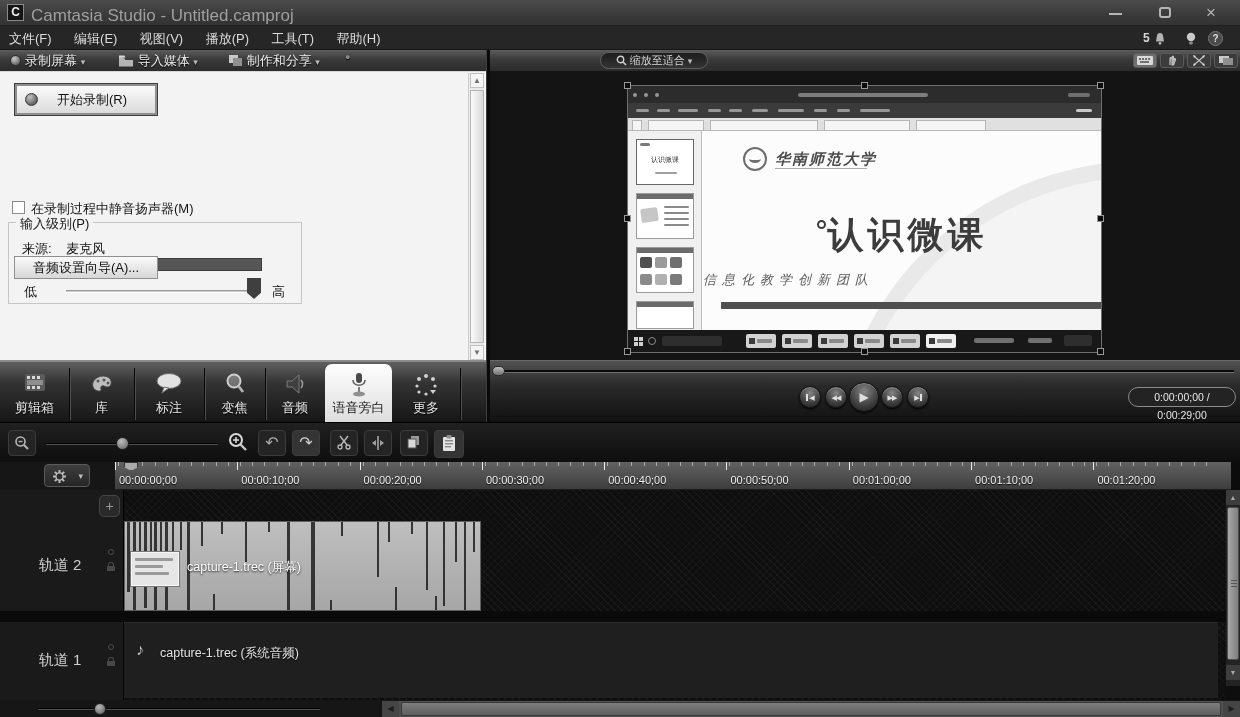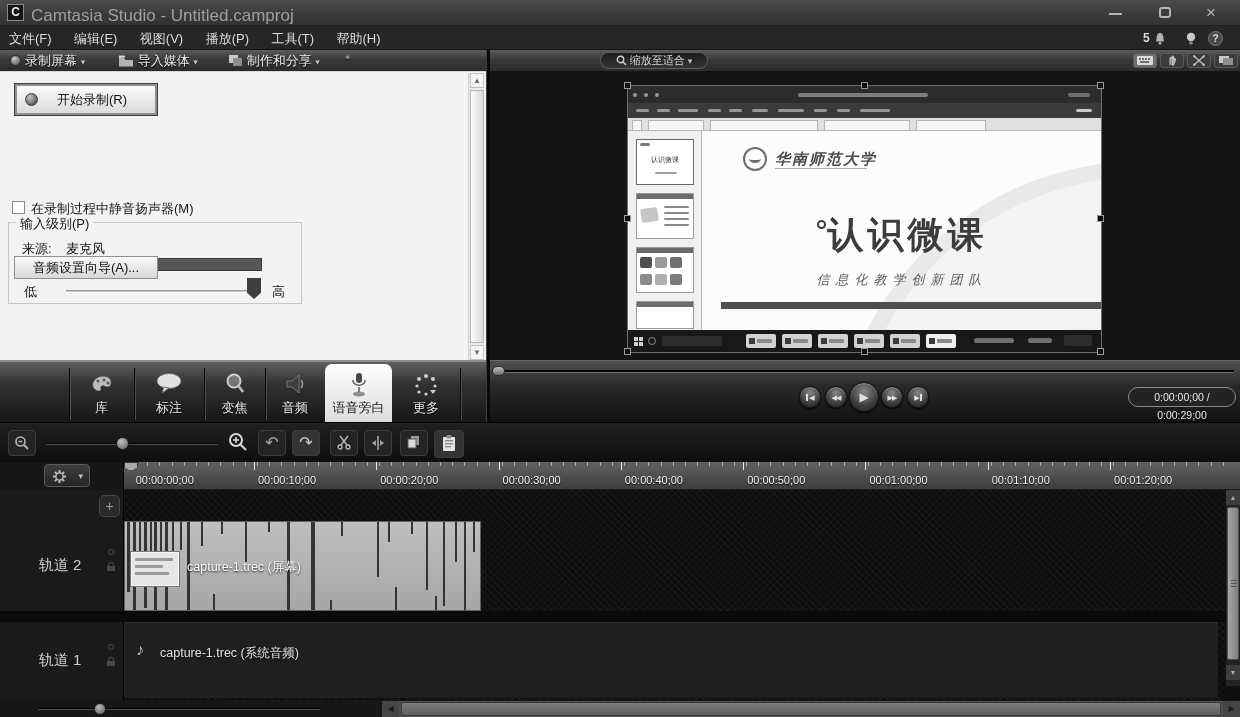--- a/index.html
+++ b/index.html
@@ -109,21 +109,21 @@
   .logo-emblem { position:absolute; left:0; top:0; width:24px; height:24px; border:2px solid #6e6e6e; border-radius:50%; }
   .logo-emblem i { position:absolute; left:4px; top:6px; width:12px; height:8px; border-bottom:3px solid #6e6e6e; border-radius:50%; }
   .logo-text { position:absolute; left:32px; top:3px; font-family:"Liberation Serif","DejaVu Serif",serif;
     font-style:italic; font-weight:bold; font-size:15px; color:#4a4a4a; letter-spacing:2px; white-space:nowrap; }
   .logo-line { position:absolute; left:32px; top:21px; width:92px; height:1px; background:#adadad; }
   .slide-title { left:0; width:398px; top:80px; text-align:center;
     font-family:"Liberation Serif","DejaVu Serif",serif; font-weight:bold; font-size:36px;
     color:#3c3c3c; letter-spacing:4px; }
   .title-ring { display:inline-block; width:9px; height:9px; border:2px solid #3c3c3c; border-radius:50%;
     vertical-align:18px; margin-right:2px; }
-  .slide-sub { left:0; width:398px; top:140px; text-align:center;
+  .slide-sub { left:0; width:398px; top:140px; 
     font-family:"Liberation Serif","DejaVu Serif",serif; font-style:italic;
     font-size:13px; color:#5a5a5a; letter-spacing:6px; }
   .slide-bar { left:18px; top:171px; width:380px; height:7px; background:#4f4f4f; }
   .scr-taskbar { left:0; top:244px; width:473px; height:22px; background:#181818; }
   .task-app { position:absolute; top:4px; width:30px; height:14px; background:#d2d2d2; border-radius:2px; }
   .task-app i { position:absolute; left:3px; top:4px; width:6px; height:6px; background:#3a3a3a; }
   .task-app em { position:absolute; left:11px; top:5px; width:15px; height:4px; background:#8a8a8a; border-radius:1px; }
 
   
   .playbar { left:490px; top:360px; width:750px; height:62px;
@@ -147,22 +147,22 @@
     border:1px solid #3c3c3c; color:#aaa; text-align:center; }
   .ttb.lit { background:#343434; color:#cfcfcf; }
   .tzoom-track { left:46px; top:20px; width:172px; height:2px; background:#000; border-bottom:1px solid #4e4e4e; }
   .tzoom-handle { left:116px; top:14px; width:13px; height:13px; border-radius:50%;
     background:radial-gradient(circle at 38% 30%, #bdbdbd, #5f5f5f); border:1px solid #222; }
 
   
   .tl-head-left { left:0; top:462px; width:124px; height:28px; background:#161616; border-right:1px solid #000; }
   .gear-btn { left:44px; top:2px; width:46px; height:23px; border-radius:4px;
     background:linear-gradient(#3e3e3e,#262626); border:1px solid #5a5a5a; color:#bbb; }
-  .ruler { left:124px; top:462px; width:1116px; height:28px; overflow:hidden; display:flex;
-    background:linear-gradient(#626262,#3d3d3d); border-bottom:1px solid #1c1c1c;justify-content:center; }
+  .ruler { left:115px; top:462px; width:1116px; height:28px; overflow:hidden; display:flex;
+    background:linear-gradient(#626262,#3d3d3d); border-bottom:1px solid #1c1c1c; }
   .rcell { flex:0 0 122.3px; position:relative; color:#f2f2f2; font-size:11px; padding:12px 0 0 4px;
     text-shadow:0 1px 1px #000; }
   .rcell::before { content:""; position:absolute; left:0; top:0; width:1px; height:8px; background:#e8e8e8; }
   .rcell::after { content:""; position:absolute; left:3px; top:0; right:0; height:4px;
     background:repeating-linear-gradient(90deg, rgba(235,235,235,.55) 0 1px, transparent 1px 12.2px); }
   .playhead { left:124px; top:462px; width:14px; height:9px; background:#ababab;
     clip-path:polygon(0 0,100% 0,100% 55%,50% 100%,0 55%); border:1px solid #333; }
 
   
   .tracks { left:0; top:490px; width:1240px; height:210px; background:#0e0e0e; }
@@ -346,20 +346,37 @@
     <div class="abs high-label">高</div>
     <div class="abs wizard-btn" style="top:184px">音频设置向导(A)...</div>
     <div class="abs panel-scroll">
       <div class="ps-btn" style="top:0">▲</div>
       <div class="ps-thumb"></div>
       <div class="ps-btn" style="bottom:0">▼</div>
     </div>
   </div>
 
   <div class="abs tabstrip">
+    <div class="tab" style="left:0;width:69px">
+      <span class="ticon">
+        <svg width="26" height="22" viewBox="0 0 26 22" style="margin:2px auto 0">
+            <rect x="3" y="2" width="20" height="17" rx="2" fill="#5a5a5a"></rect>
+            <g fill="#d8d8d8">
+              <rect x="5" y="4" width="3" height="3"></rect>
+              <rect x="10" y="4" width="3" height="3"></rect>
+              <rect x="15" y="4" width="3" height="3"></rect>
+              <rect x="5" y="14" width="3" height="3"></rect>
+              <rect x="10" y="14" width="3" height="3"></rect>
+              <rect x="15" y="14" width="3" height="3"></rect>
+            </g>
+            <rect x="5" y="8" width="16" height="5" fill="#8f8f8f"></rect>
+          </svg>
+      </span>
+        <span class="tlabel">剪辑箱</span>
+    </div>
     <div class="tab" style="left:69px;width:65px">
       <span class="ticon">
         <svg width="26" height="22" viewBox="0 0 26 22" style="margin:3px auto 0">
             <path d="M4 14 C2 8 8 3 14 3 c6 0 9 4 8 8 c-1 4-5 3-7 2 c-2-1-4 1-3 3 c1 3-6 3-8-2 z" fill="#bdbdbd" stroke="#4a4a4a"></path>
             <circle cx="9" cy="8" r="1.5" fill="#555"></circle>
             <circle cx="15" cy="7" r="1.5" fill="#555"></circle>
             <circle cx="19" cy="10" r="1.5" fill="#555"></circle>
           </svg>
       </span>
         <span class="tlabel">库</span>

